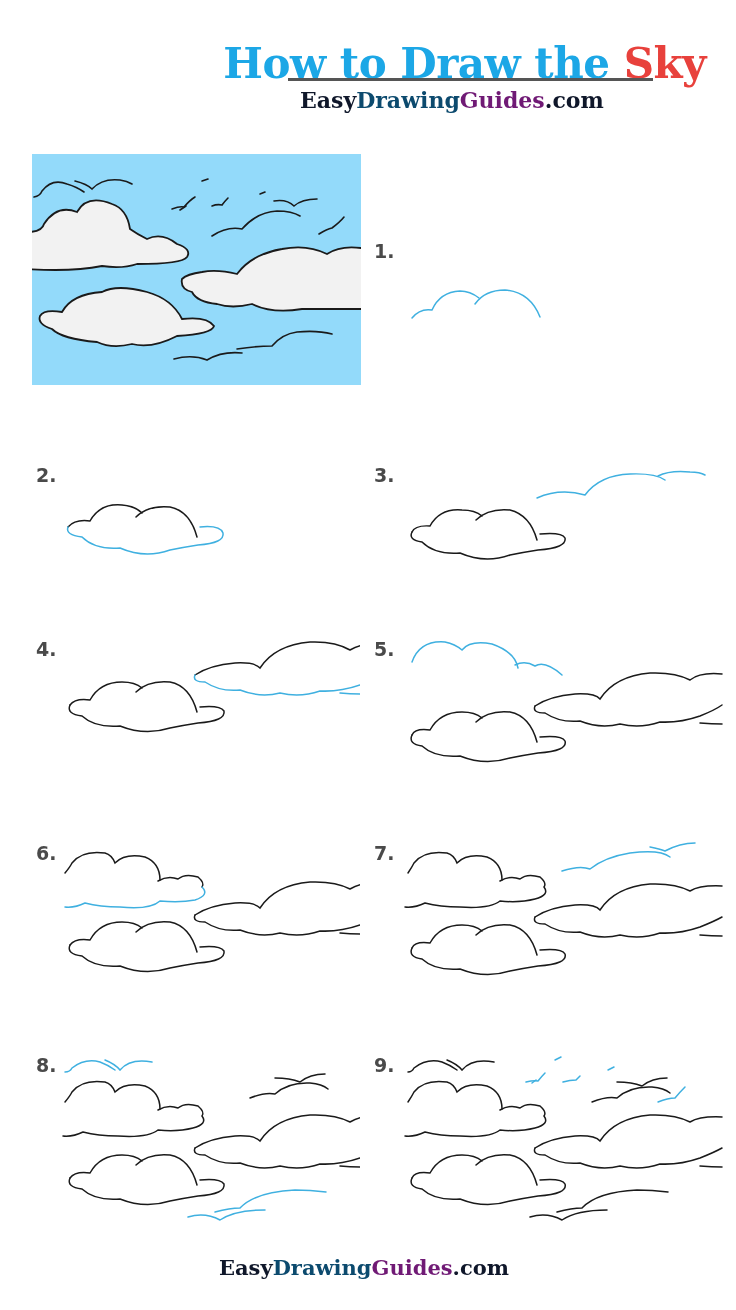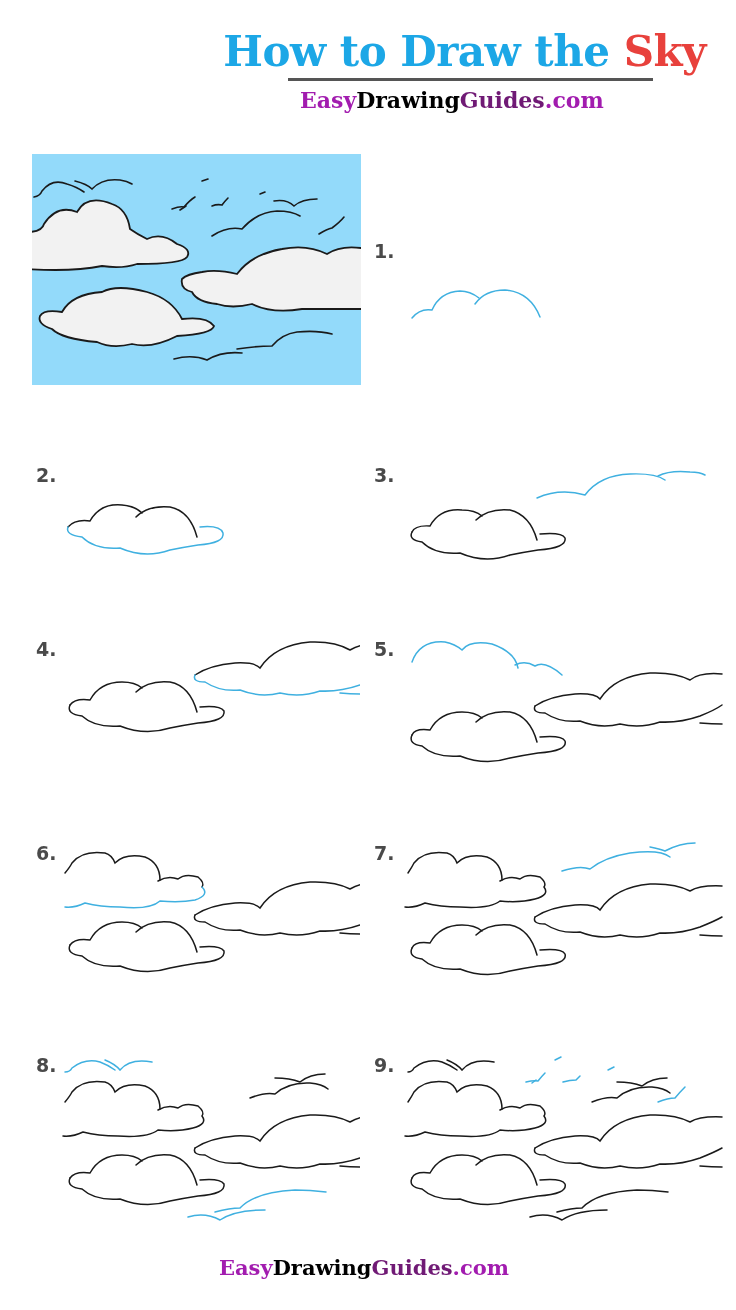--- a/index.html
+++ b/index.html
@@ -1,37 +1,37 @@
 <!DOCTYPE html>
 <html><head>
   <meta charset="utf-8">
   <style>
     html, body { margin: 0; padding: 0; background: #ffffff; }
     body {
       width: 736px; height: 1310px; position: relative; overflow: hidden;
       font-family: "DejaVu Serif", serif;
     }
     .title {
-      position: absolute; left: 0; top: 24px; width: 736px;
+      position: absolute; left: 0; top: 36px; width: 736px;
       text-align: right; padding-right: 30px; box-sizing: border-box;
       font-family: "DejaVu Serif", serif; font-weight: bold;
       font-size: 42px; line-height: 56px; letter-spacing: -0.5px;
     }
     .title .blue { color: #1ca7e6; }
     .title .red { color: #e8413c; }
     .rule {
       position: absolute; left: 288px; top: 78px; width: 365px; height: 3px;
       background: #555555;
     }
     .brand {
       position: absolute; font-family: "DejaVu Serif", serif; font-weight: bold;
       font-size: 22px; line-height: 28px; white-space: nowrap;
     }
-    .brand .gray { color: #a21caf; text-align: center; }
-    .brand .red { color: #000000; }
+    .brand .gray { color: #0f172a; text-align: center; }
+    .brand .red { color: #0c4a6e; }
     .brand .blue { color: #701a75; }
     .brand-top { left: 300px; top: 86px; }
     .brand-bottom { left: 219px; top: 1254px; font-size: 21px; }
     .hero {
       position: absolute; left: 32px; top: 154px; width: 329px; height: 231px;
       background: #93dafa; overflow: hidden;
     }
     .hero svg, .step svg { position: absolute; left: 0; top: 0; }
     .step-num {
       position: absolute; font-family: "DejaVu Sans", sans-serif; font-weight: bold;

